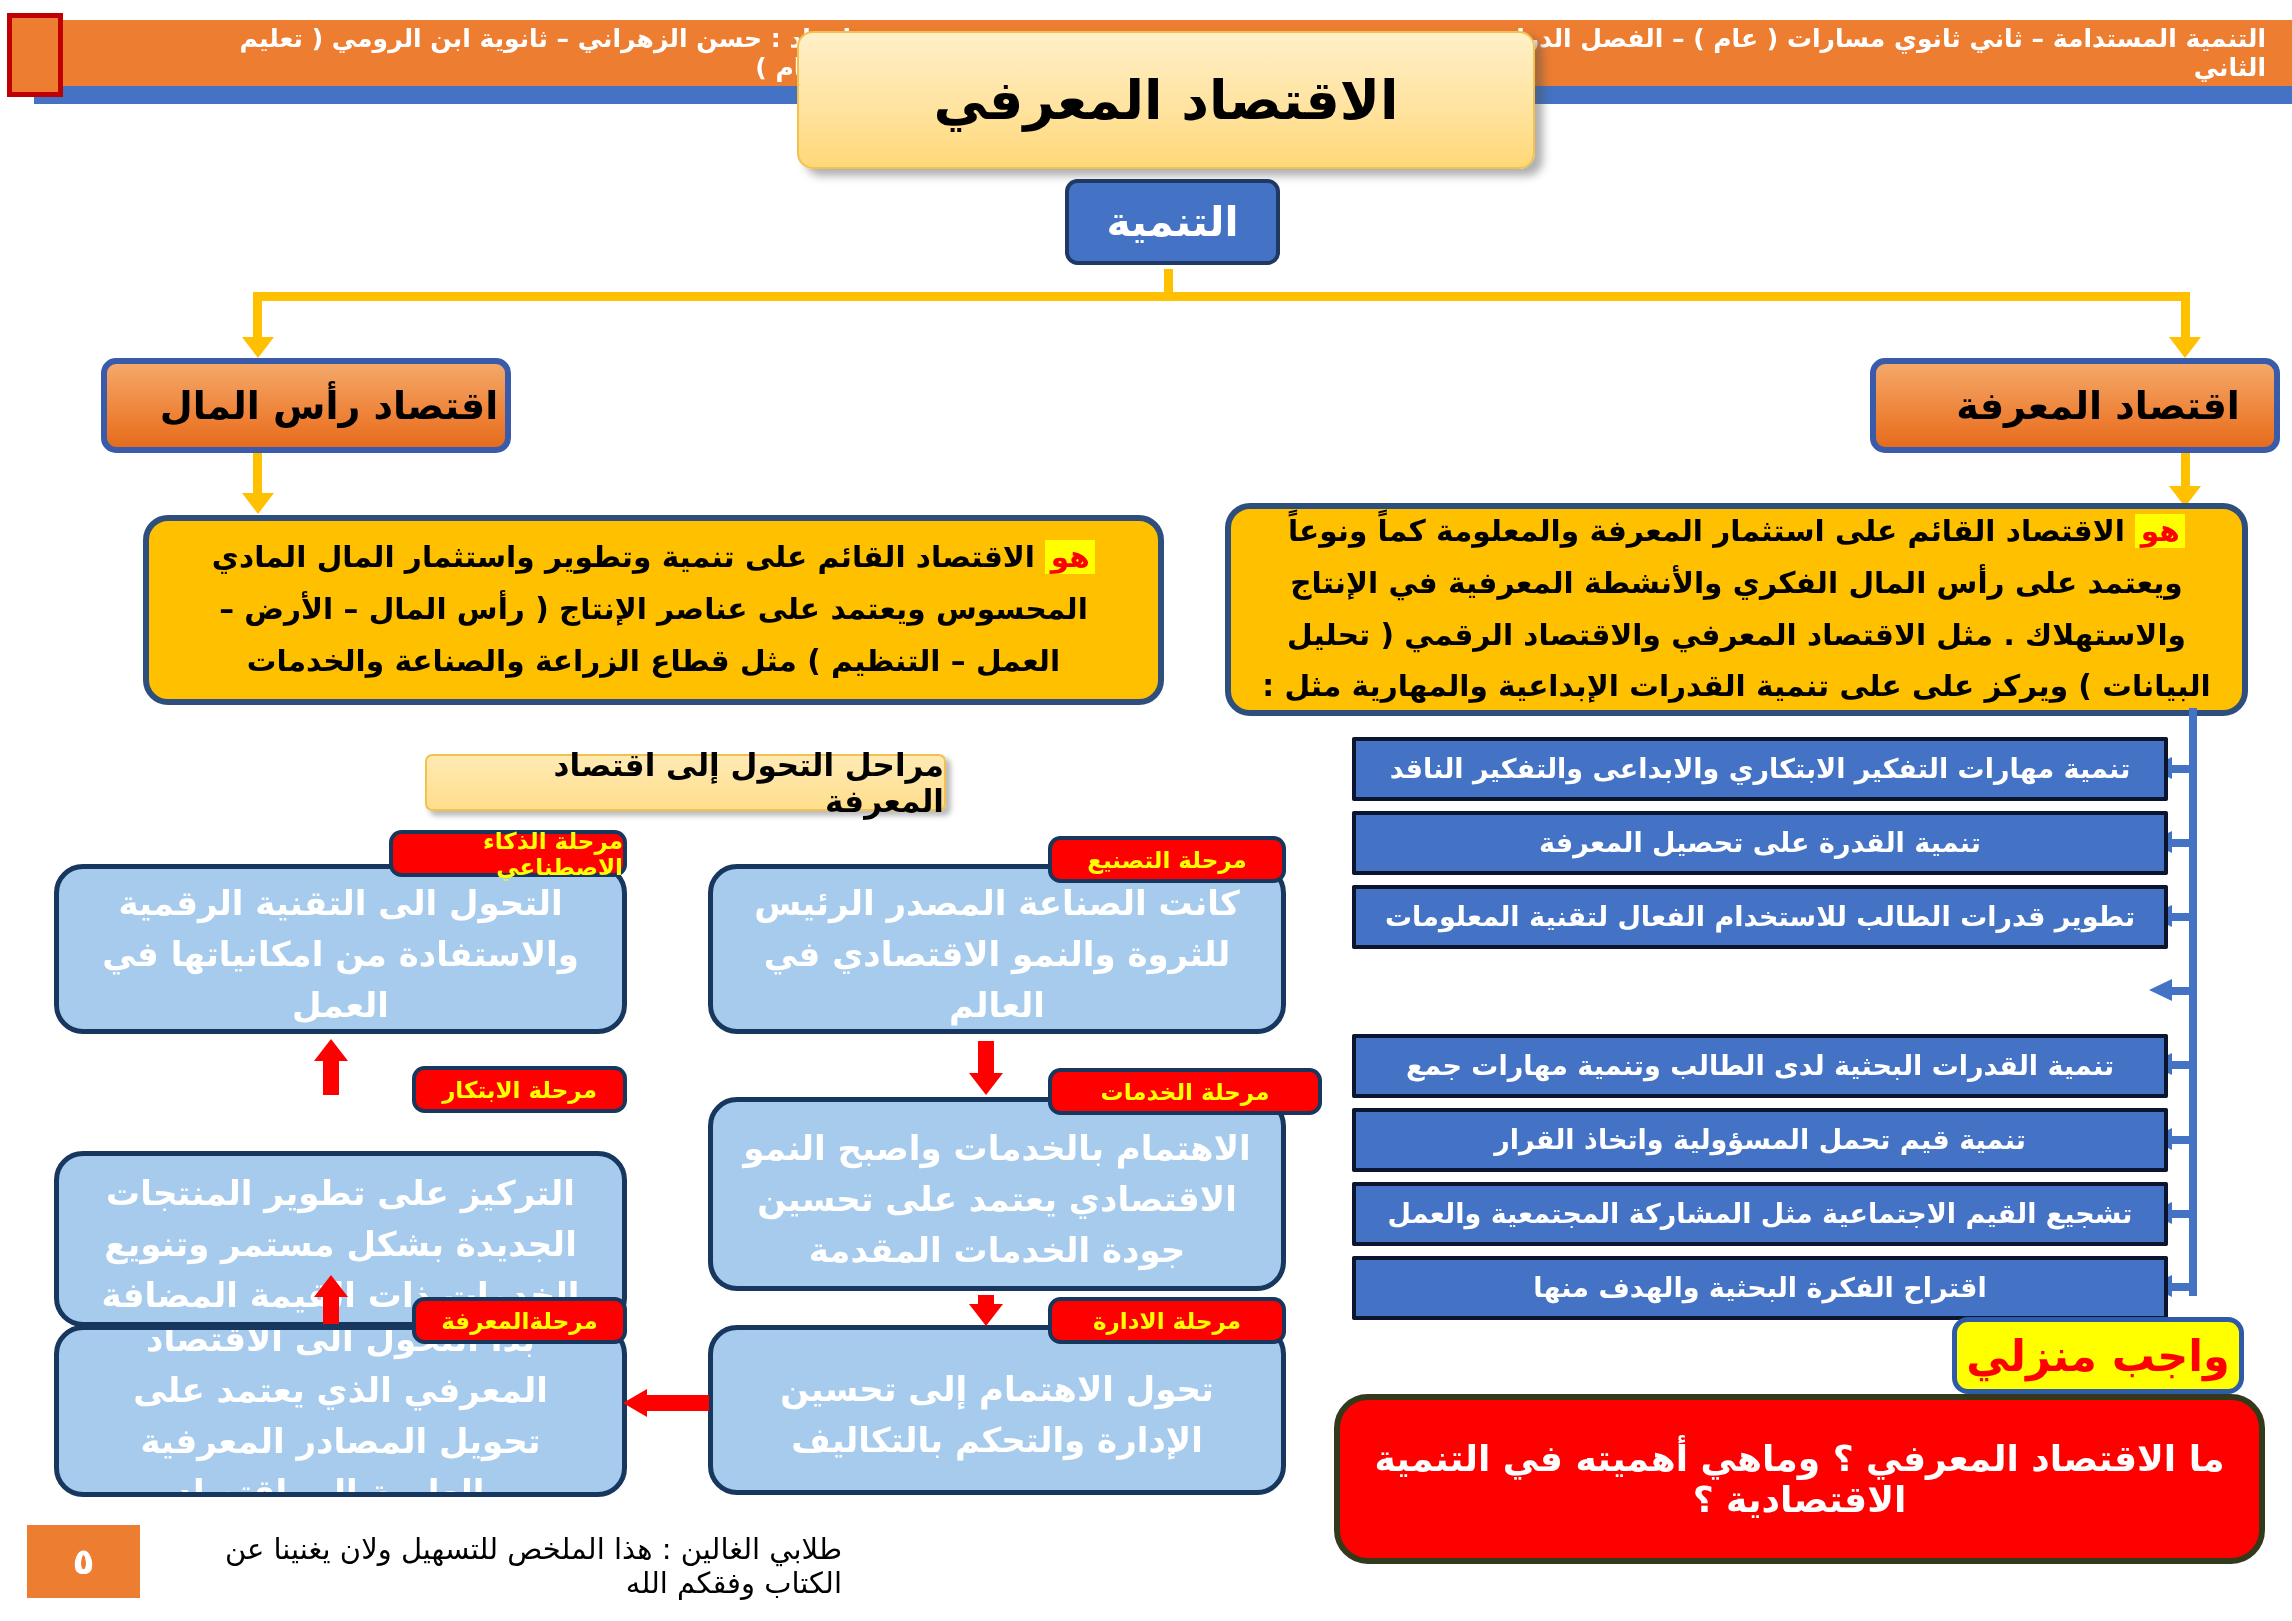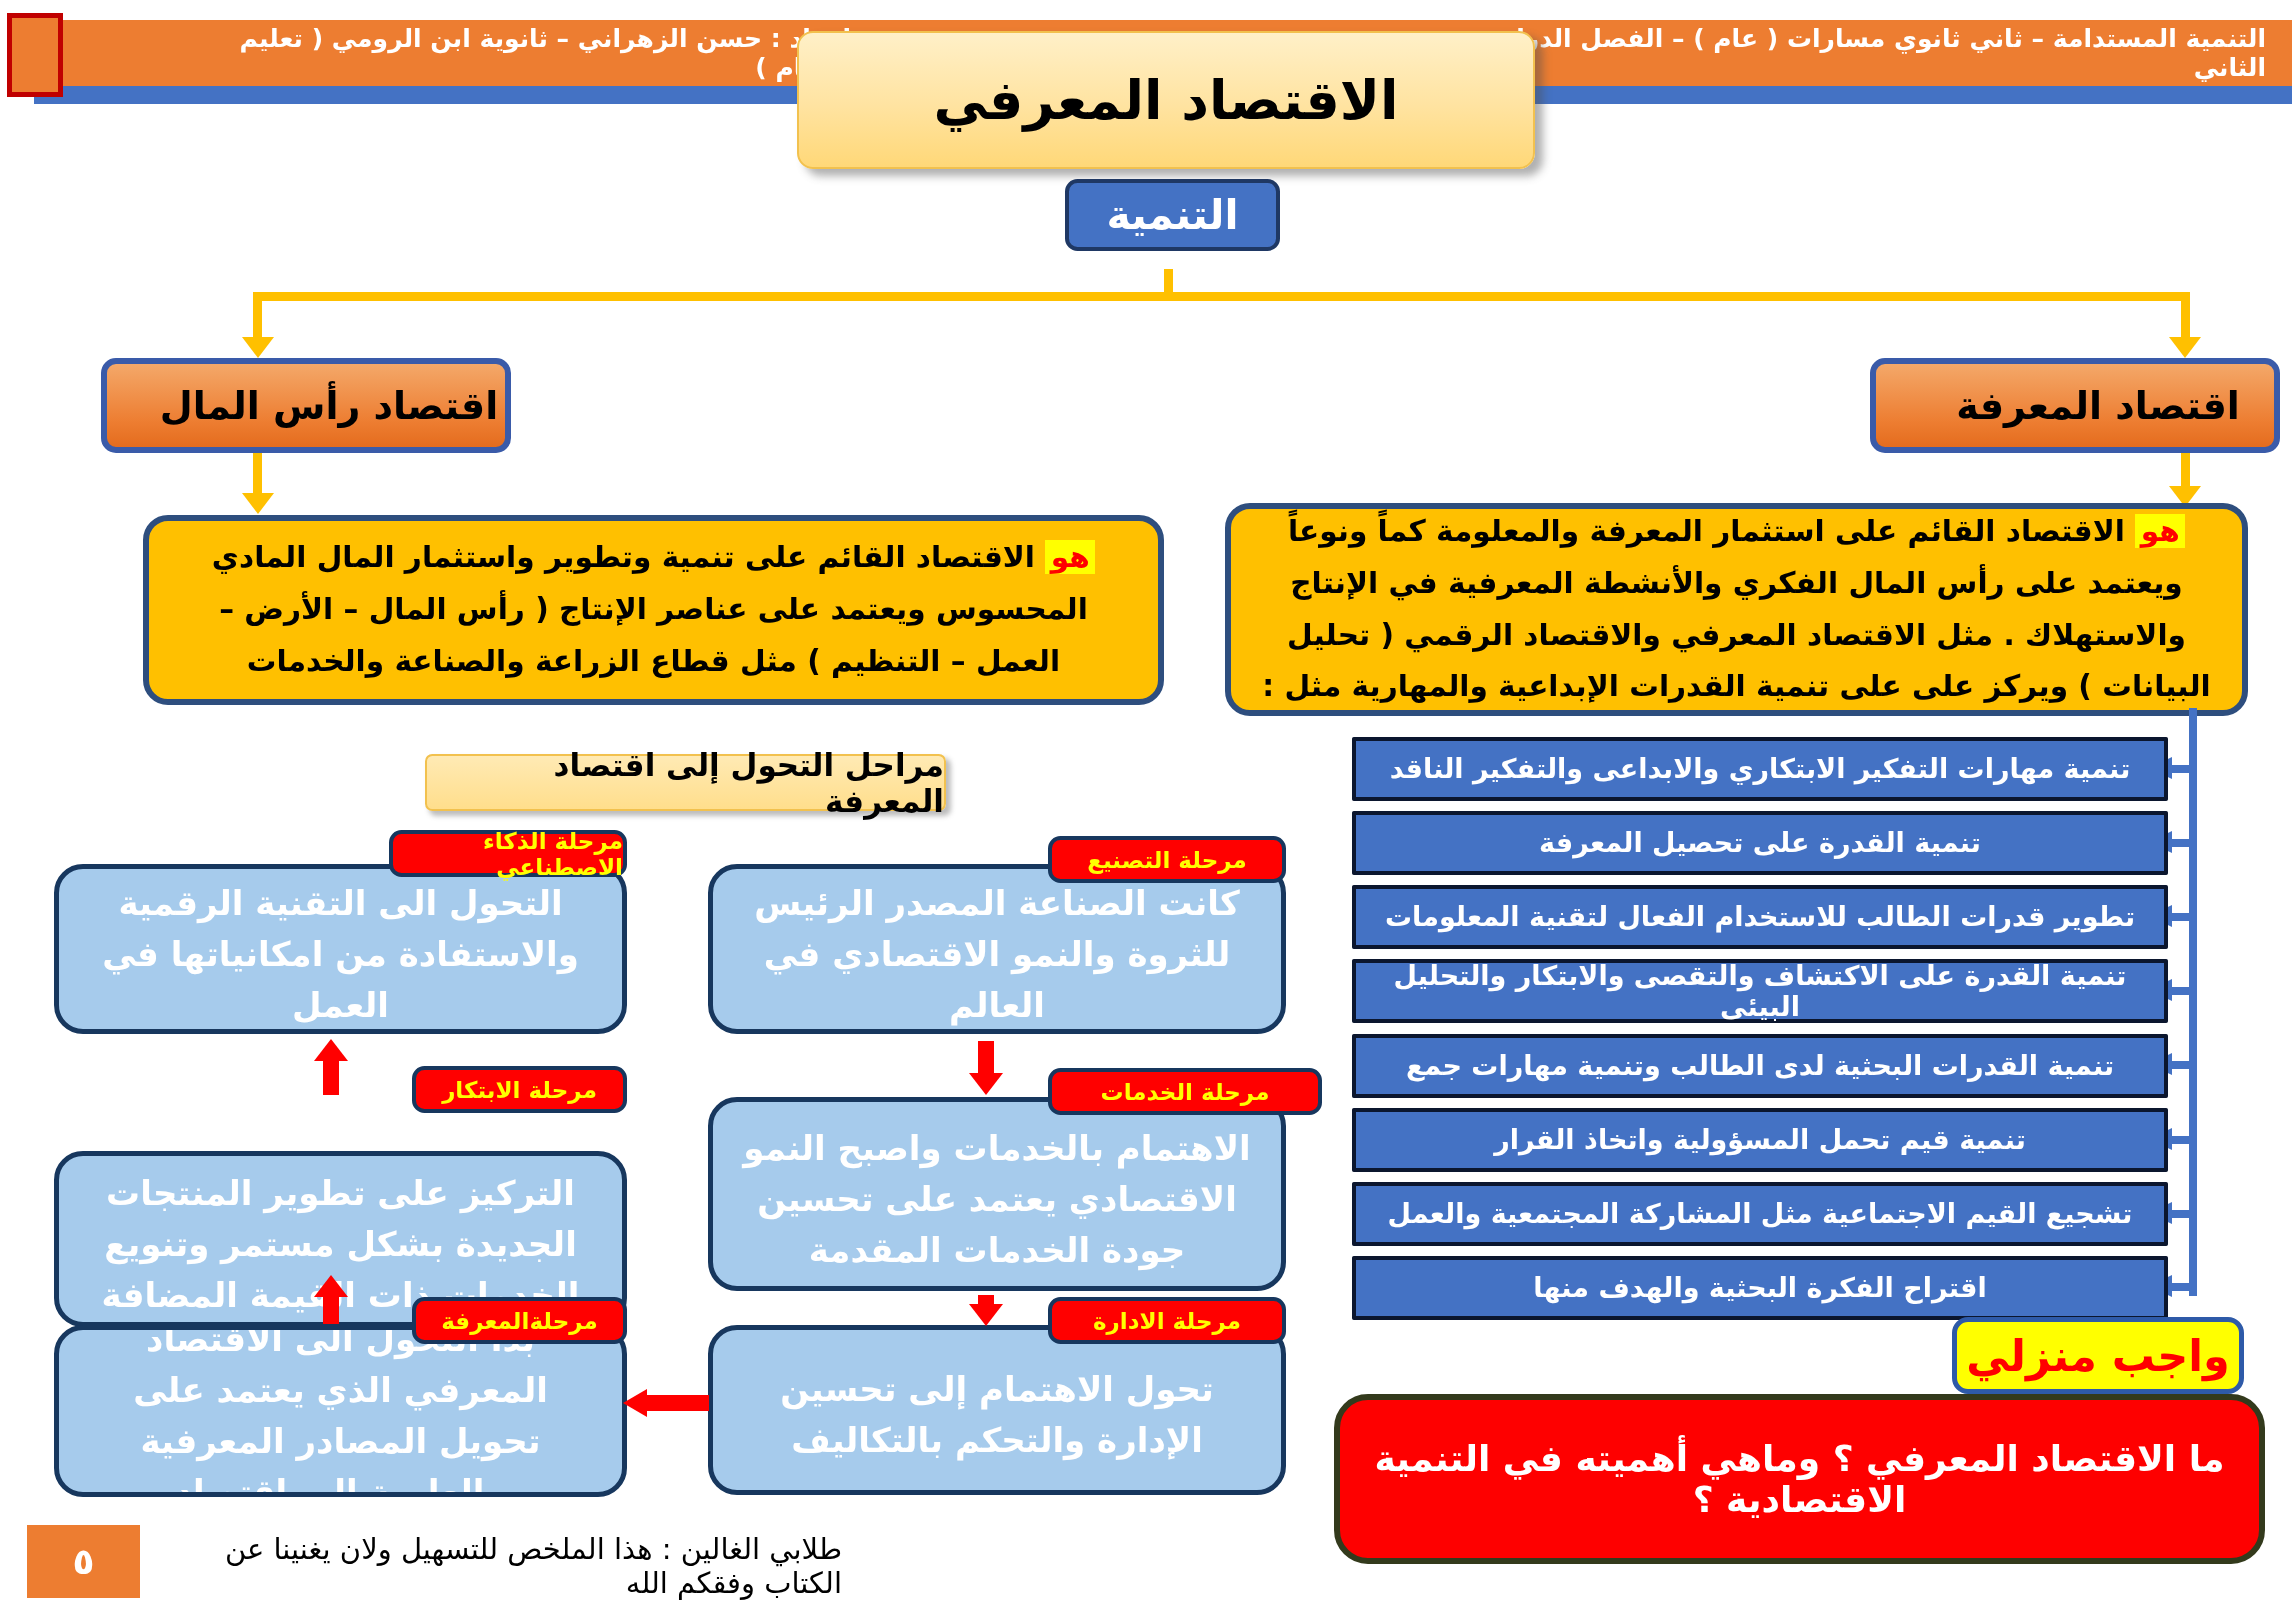--- a/index.html
+++ b/index.html
@@ -18,21 +18,21 @@
   
   .title-box{
     left:797px;top:31px;width:734px;height:134px;
     background:linear-gradient(180deg,#FFF0C8 0%,#FFE3A0 55%,#FFD878 100%);
     border:2.7px solid #F2C14E;border-radius:16px;
     box-shadow:8px 6.3px 8px rgba(80,80,80,.45);
     display:flex;align-items:center;justify-content:center;
     font-size:54px;font-weight:bold;color:#000;direction:rtl;
   }
   .root-box{
-    left:1065px;top:179px;width:215px;height:72px;
+    left:1065px;top:179px;width:215px;height:86px;
     background:#4472C4;border:4.5px solid #1F3864;border-radius:12.5px;box-sizing:border-box;
     display:flex;align-items:center;justify-content:center;
     font-size:41px;font-weight:bold;color:#ffffff;direction:rtl;
   }
   
   .yline{background:#FFC000;}
   .yarrow-down{width:0;height:0;border-left:16px solid transparent;border-right:16px solid transparent;border-top:21.5px solid #FFC000;}
   
   .node-orange{
     background:linear-gradient(180deg,#F4A869 0%,#ED7D31 70%,#E46C1E 100%);
@@ -156,21 +156,20 @@
   <div class="abs bline" style="left:2169px;top:1136px;width:23px;height:8px;"></div>
   <div class="abs barrow-left" style="left:2149px;top:1128px;"></div>
   <div class="abs bline" style="left:2169px;top:1210px;width:23px;height:8px;"></div>
   <div class="abs barrow-left" style="left:2149px;top:1202px;"></div>
   <div class="abs bline" style="left:2169px;top:1283px;width:23px;height:8px;"></div>
   <div class="abs barrow-left" style="left:2149px;top:1275px;"></div>
 
   <div class="abs cap-bar" style="top:811px;">تنمية القدرة على تحصيل المعرفة</div>
   <div class="abs cap-bar" style="top:737px;">تنمية مهارات التفكير الابتكاري والابداعى والتفكير الناقد</div>
   <div class="abs cap-bar" style="top:885px;">تطوير قدرات الطالب للاستخدام الفعال لتقنية المعلومات</div>
-  <div class="abs cap-bar" style="top:959px;">تنمية القدرة على الاكتشاف والتقصى والابتكار والتحليل البيئى</div>
   <div class="abs cap-bar" style="top:1034px;">تنمية القدرات البحثية لدى الطالب وتنمية مهارات جمع</div>
   <div class="abs cap-bar" style="top:1108px;">تنمية قيم تحمل المسؤولية واتخاذ القرار</div>
   <div class="abs cap-bar" style="top:1182px;">تشجيع القيم الاجتماعية مثل المشاركة المجتمعية والعمل</div>
   <div class="abs cap-bar" style="top:1256px;">اقتراح الفكرة البحثية والهدف منها</div>
 
   <div class="abs stages-label">مراحل التحول إلى اقتصاد المعرفة</div>
 
   <div class="abs stage-box" style="left:54px;top:864px;width:573px;height:170px;">التحول الى التقنية الرقمية والاستفادة من امكانياتها في العمل</div>
   <div class="abs stage-badge" style="left:389px;top:830px;width:238px;height:47px;">مرحلة الذكاء الاصطناعي</div>
 

